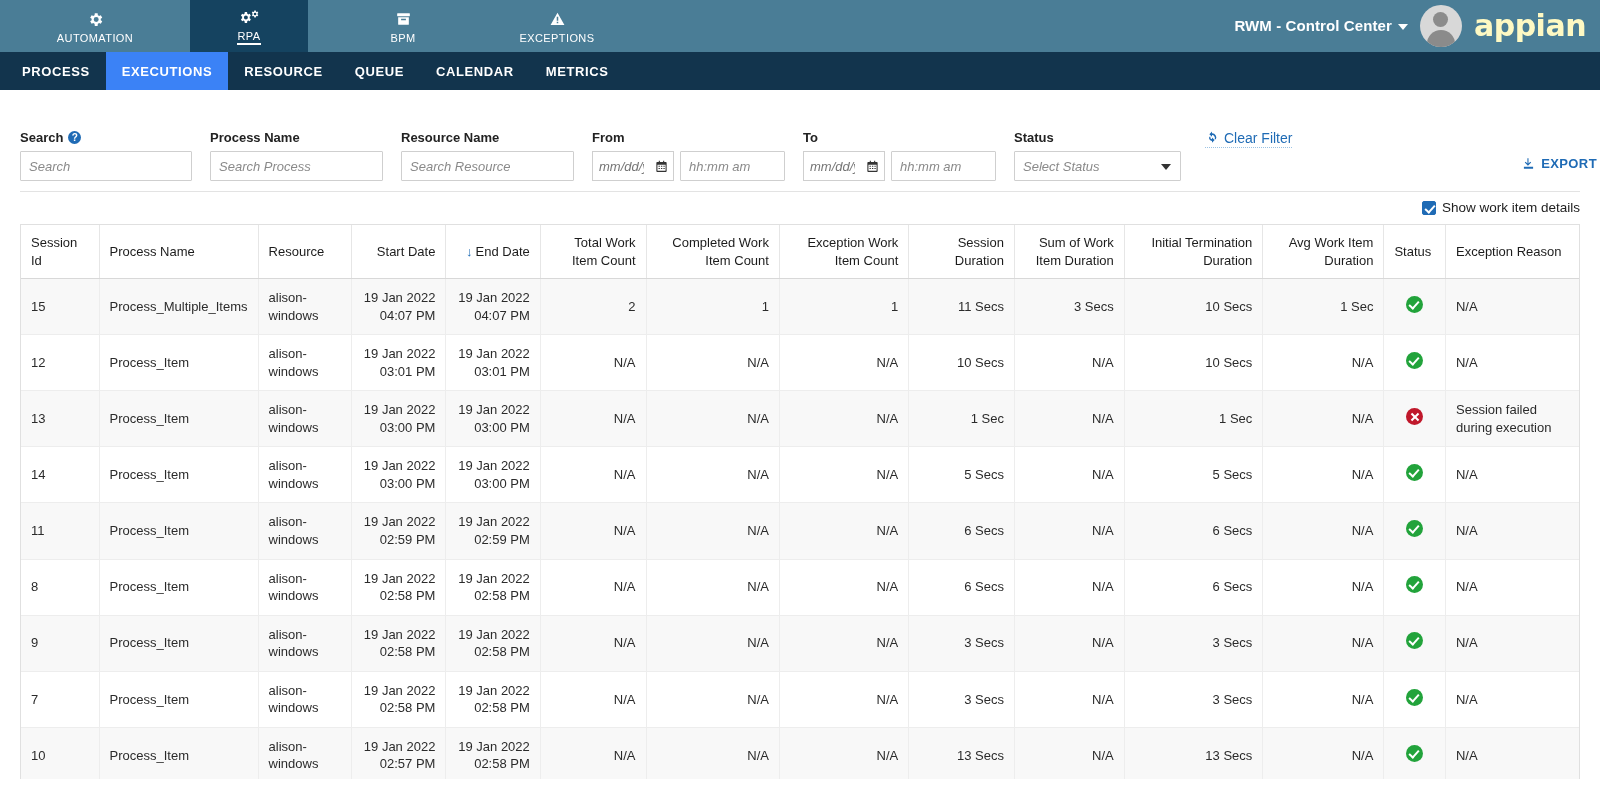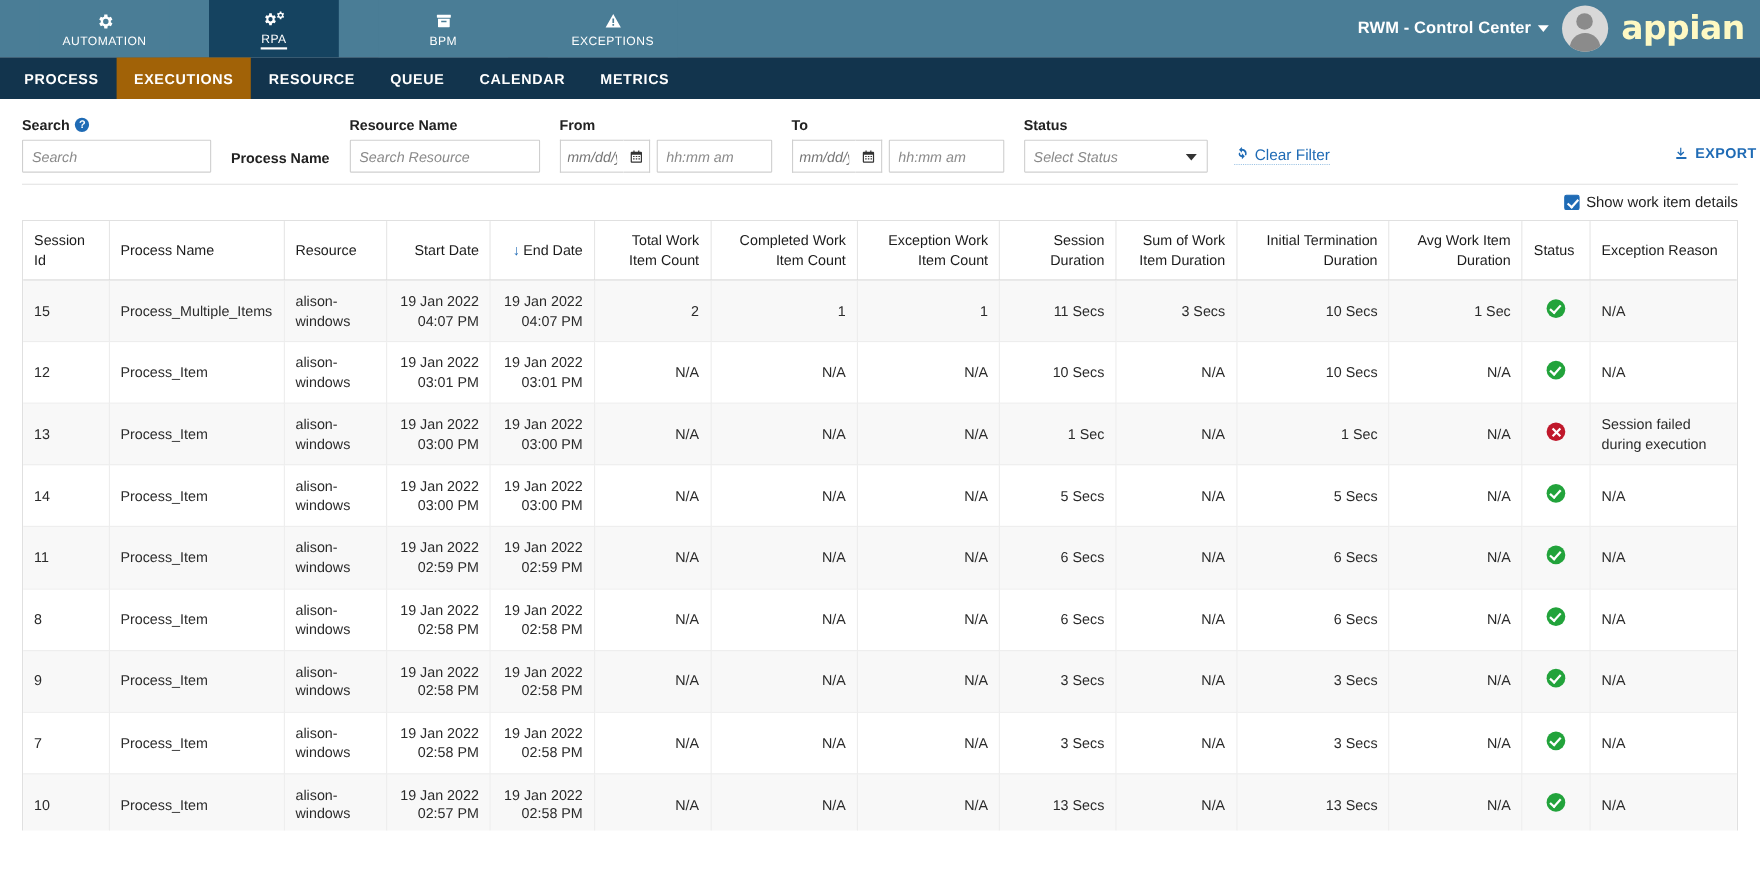--- a/index.html
+++ b/index.html
@@ -98,29 +98,30 @@
   }
   .subnav-item {
     display: flex; align-items: center;
     padding: 0 16px;
     color: #ffffff;
     font-size: 13px;
     font-weight: bold;
     letter-spacing: 0.6px;
     cursor: pointer;
   }
-  .subnav-item.active { background: #a16207; }
+  .subnav-item.active { background: #3b82f6; }
 
   
   .filters {
     padding: 16px 20px 10px 20px;
     display: flex;
-    align-items: flex-end;
+    align-items: flex-start;
     gap: 18px;
     position: relative;
+    margin-top: 24px;
   }
   .fgroup { display: flex; flex-direction: column; }
   .flabel {
     font-size: 13px;
     font-weight: bold;
     color: #222222;
     margin-bottom: 6px;
     display: flex; align-items: center; gap: 5px;
   }
   .help-icon {
@@ -339,20 +340,21 @@
   <div class="fgroup">
     <div class="flabel">
       <span>Search</span>
       <span class="help-icon">?</span>
     </div>
     <input class="finput w-search" placeholder="Search" style="">
   </div>
 
   <div class="fgroup">
     <div class="flabel">Process Name</div>
+    <input class="finput w-process" placeholder="Search Process" style="">
   </div>
 
   <div class="fgroup">
     <div class="flabel">Resource Name</div>
     <input class="finput w-resource" placeholder="Search Resource" style="">
   </div>
 
   <div class="fgroup">
     <div class="flabel">From</div>
     <div style="display:flex;align-items:center;">

